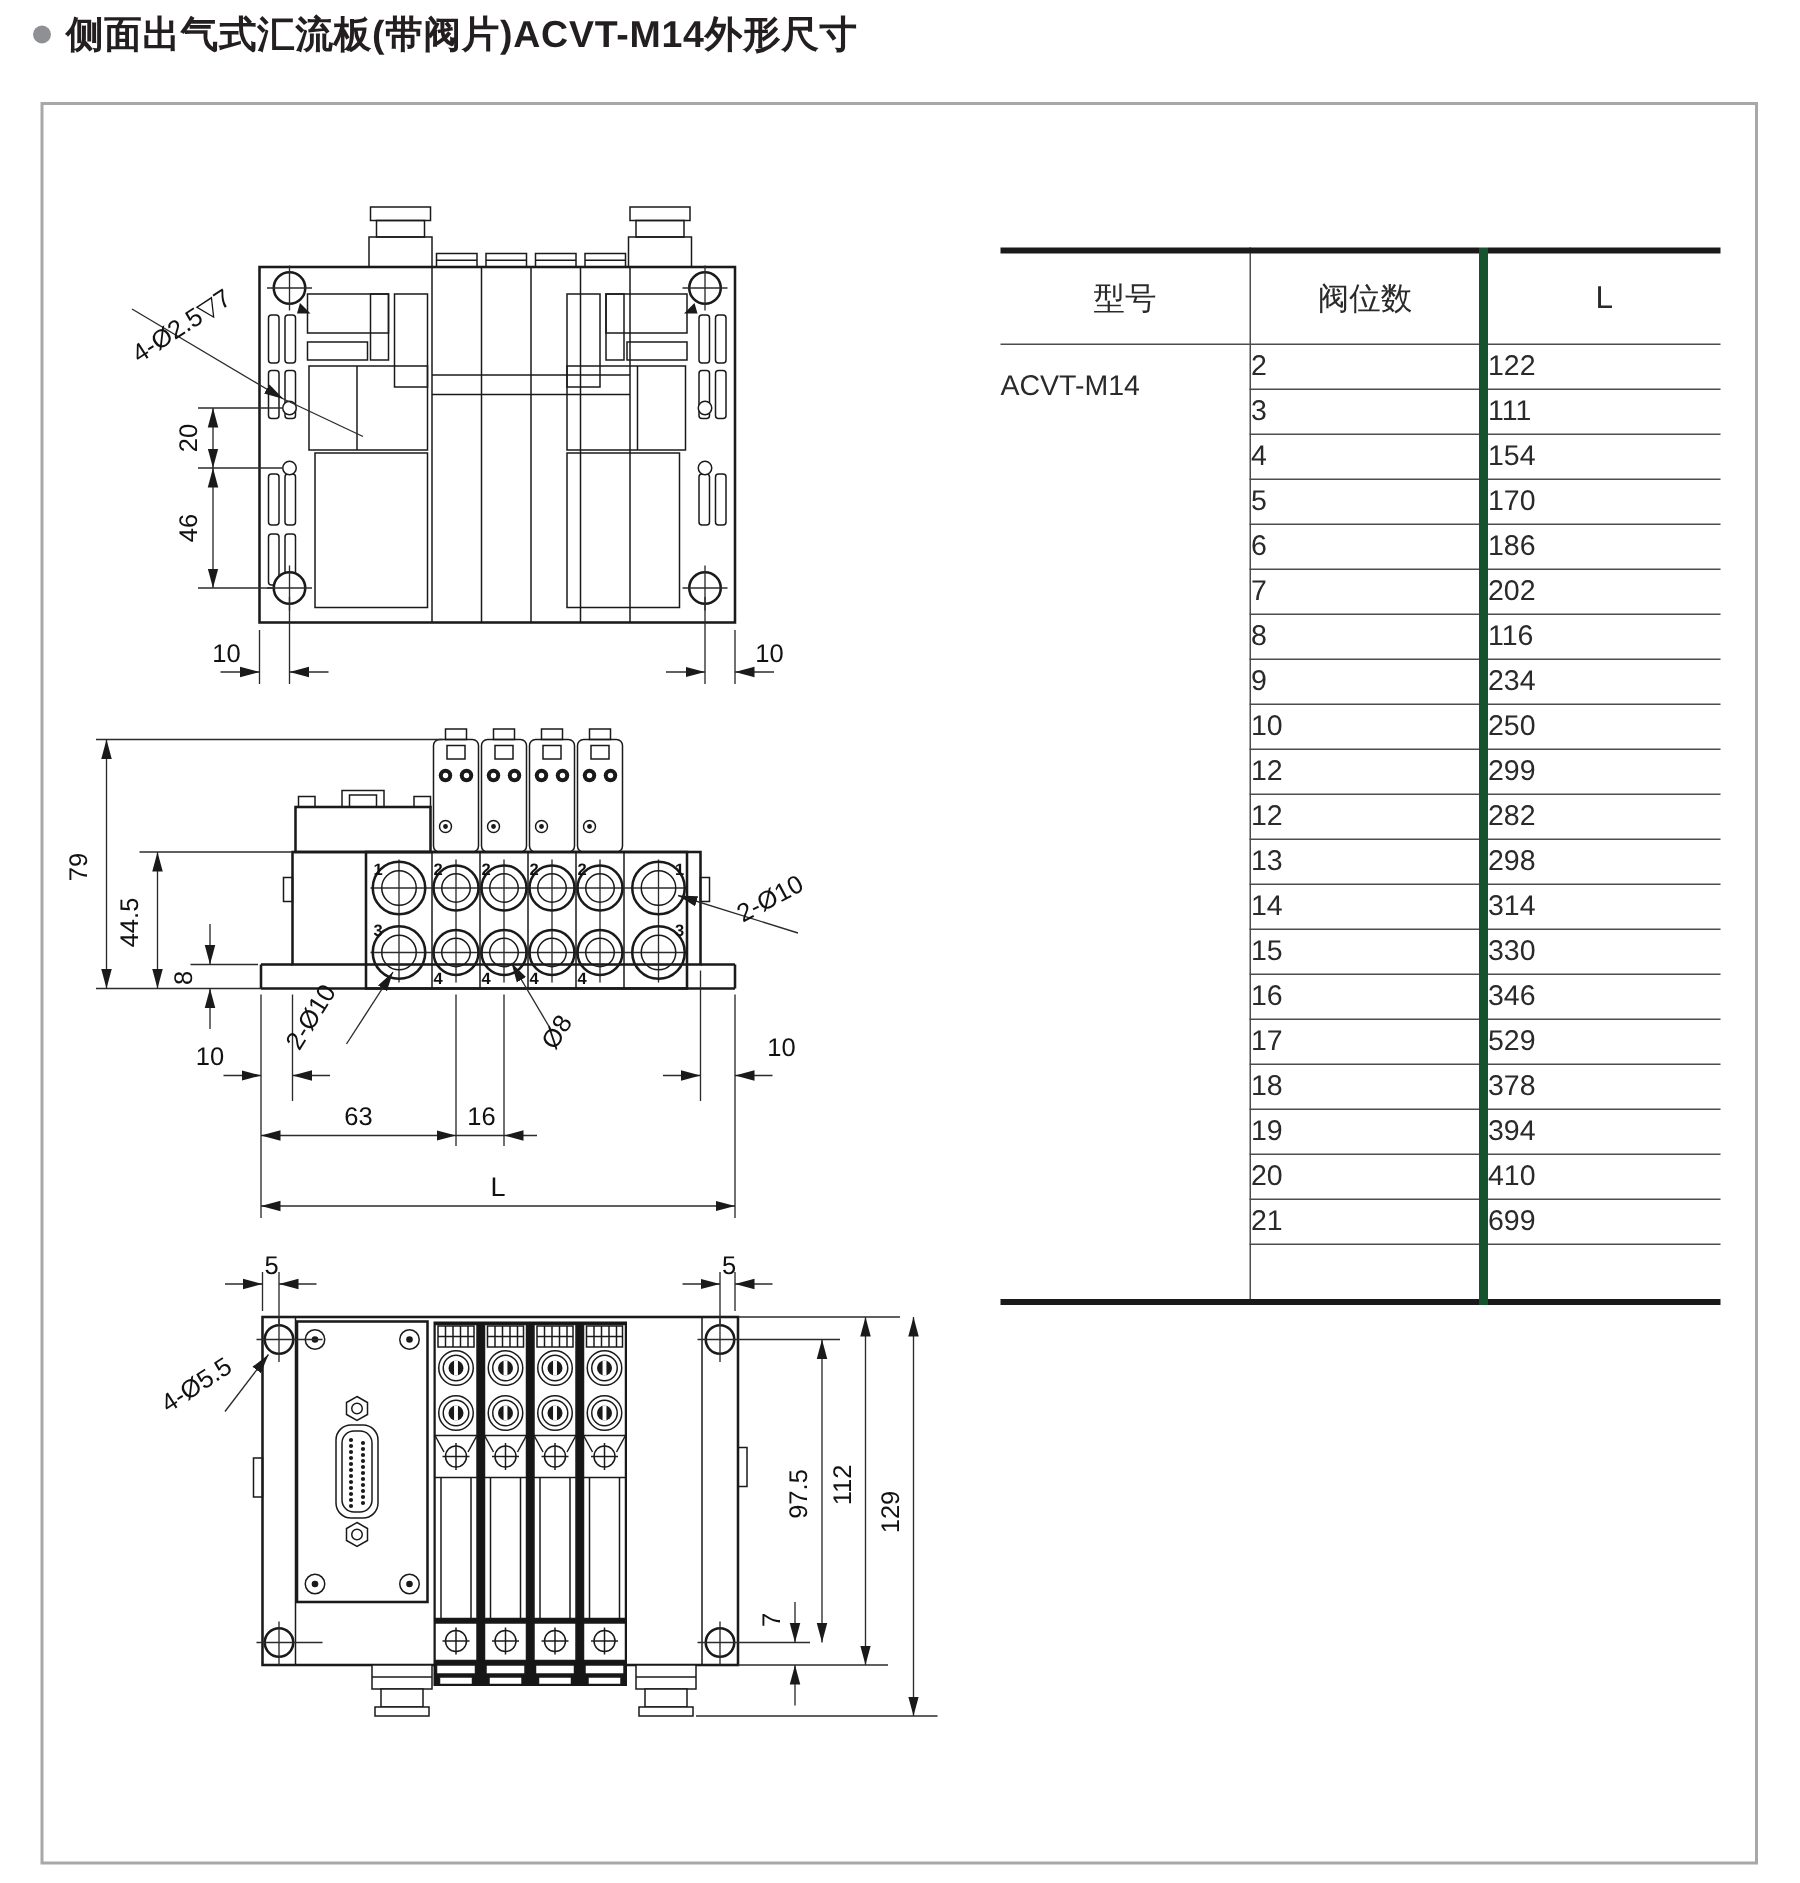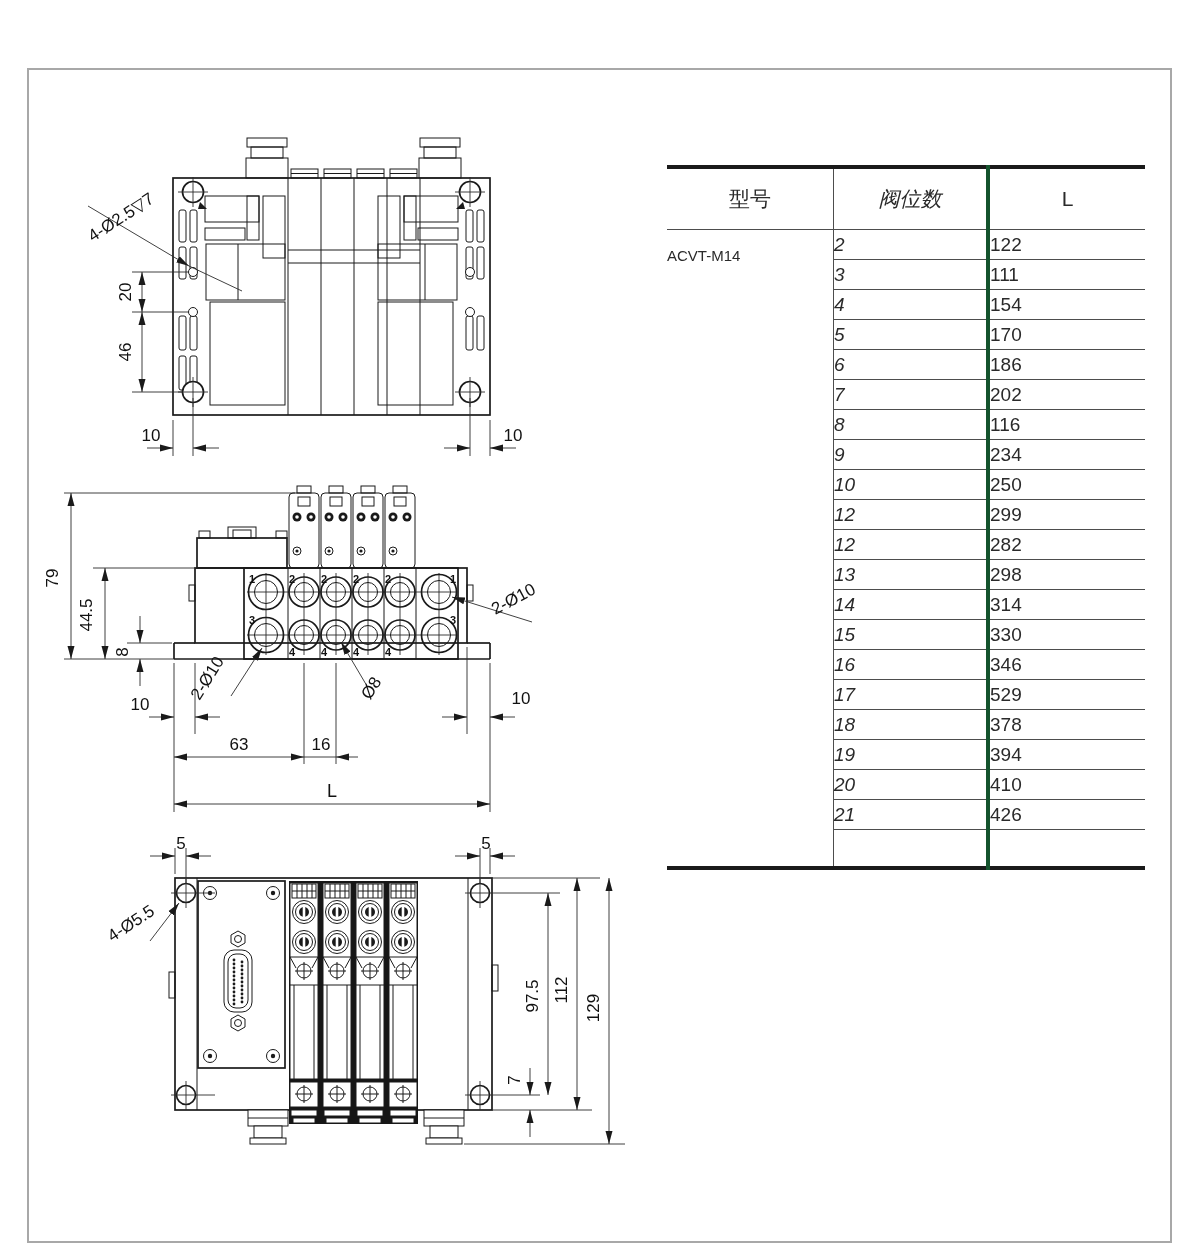--- a/index.html
+++ b/index.html
@@ -11,44 +11,48 @@
   #page-title{font-size:25px;font-weight:bold;letter-spacing:0.5px;color:#231f20;}
   
   #panel{position:absolute;left:27px;top:68px;width:1141px;height:1171px;border:2px solid #a8a8a8;background:#fff;}
   
   #spec-table{position:absolute;left:667px;top:165px;width:473px;border-collapse:collapse;table-layout:fixed;
               border-top:4px solid #1a1a1a;border-bottom:4px solid #1a1a1a;}
   #spec-table th,#spec-table td{font-weight:normal;padding:0;color:#2a2a2a;}
   #spec-table th{height:60px;font-size:21px;}
   #spec-table td{height:29px;font-size:19px;}
   #spec-table .c1{width:166px;border-right:1px solid #4d4d4d;}
-  #spec-table .c2{width:152px;border-right:4px solid #14532d;font-style:italic;}
+  #spec-table .c2{width:152px;border-right:6px solid #14532d;}
   #spec-table .c3{width:155px;}
   #spec-table thead th{border-bottom:1px solid #4d4d4d;}
   #spec-table tbody td.v{border-bottom:1px solid #4d4d4d;}
-  #spec-table td.model-cell{vertical-align:top;padding-top:17px;font-size:15px;}
+  #spec-table td.model-cell{vertical-align:top;padding-top:17px;font-size:19px;}
   #spec-table tr.empty-row td{height:36px;border-bottom:none;}
   
   .drw{position:absolute;}
   .o{fill:none;stroke:#1a1a1a;stroke-width:1.7;}
   .of{fill:#fff;stroke:#1a1a1a;stroke-width:1.7;}
   .d{fill:none;stroke:#1a1a1a;stroke-width:1;}
   .df{fill:#fff;stroke:#1a1a1a;stroke-width:1;}
   .dim{fill:none;stroke:#2b2b2b;stroke-width:0.9;}
   .blk{fill:#161616;stroke:none;}
   .fillb{fill:#1a1a1a;stroke:none;}
   text.t{font-family:"Liberation Sans",sans-serif;font-size:17px;fill:#111;}
   text.tb{font-family:"Liberation Sans",sans-serif;font-size:18px;fill:#111;}
   text.p{font-family:"Liberation Sans",sans-serif;font-size:11px;font-weight:bold;fill:#111;}
 </style>
 </head>
 <body>
 
 <div id="page">
 
+  <div id="title-row">
+    <span id="title-bullet"></span>
+    <span id="page-title">侧面出气式汇流板(带阀片)ACVT-M14外形尺寸</span>
+  </div>
 
   <div id="panel"></div>
 
   <svg class="drw" style="left:40px;top:110px" width="560" height="368" viewBox="40 110 560 368">
     <defs>
       <marker id="a1" markerUnits="userSpaceOnUse" markerWidth="14" markerHeight="10" refX="13" refY="5" orient="auto-start-reverse">
         <path d="M13,5 L0,1.5 L0,8.5 Z" fill="#1a1a1a"></path>
       </marker>
     </defs>
     <g>
@@ -635,21 +639,21 @@
       <tr>
           <td class="c2 v">19</td>
           <td class="c3 v">394</td>
         </tr>
       <tr>
           <td class="c2 v">20</td>
           <td class="c3 v">410</td>
         </tr>
       <tr>
           <td class="c2 v">21</td>
-          <td class="c3 v">426</td>
+          <td class="c3 v">699</td>
         </tr>
       <tr class="empty-row">
           <td class="c2"></td>
           <td class="c3"></td>
         </tr>
     </tbody>
   </table>
 
 </div>
 

